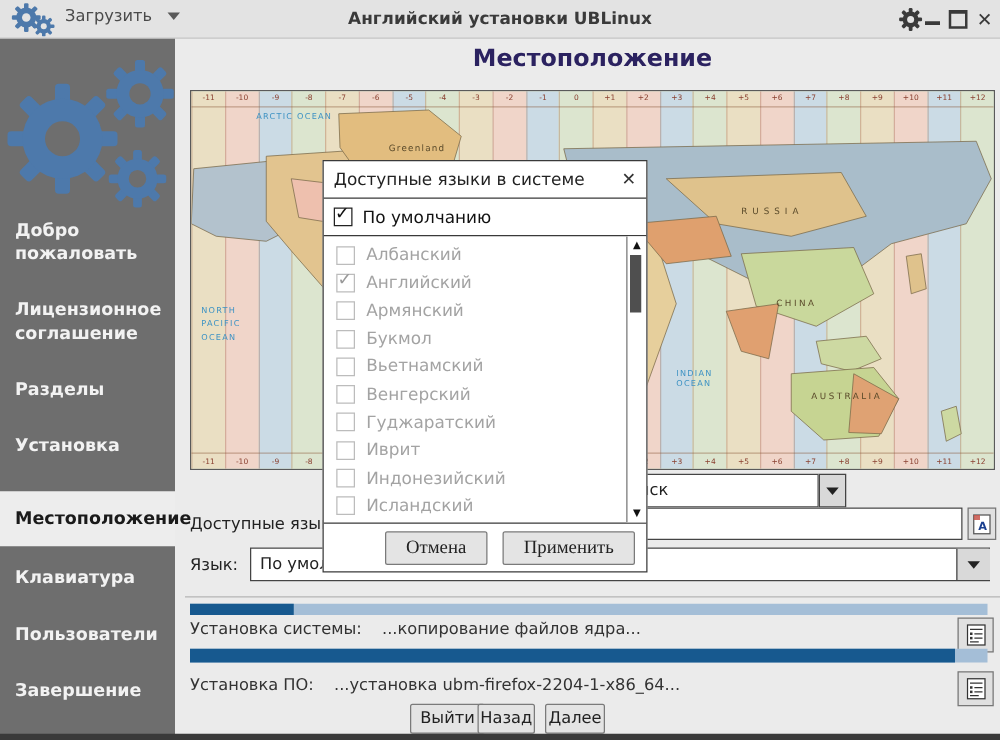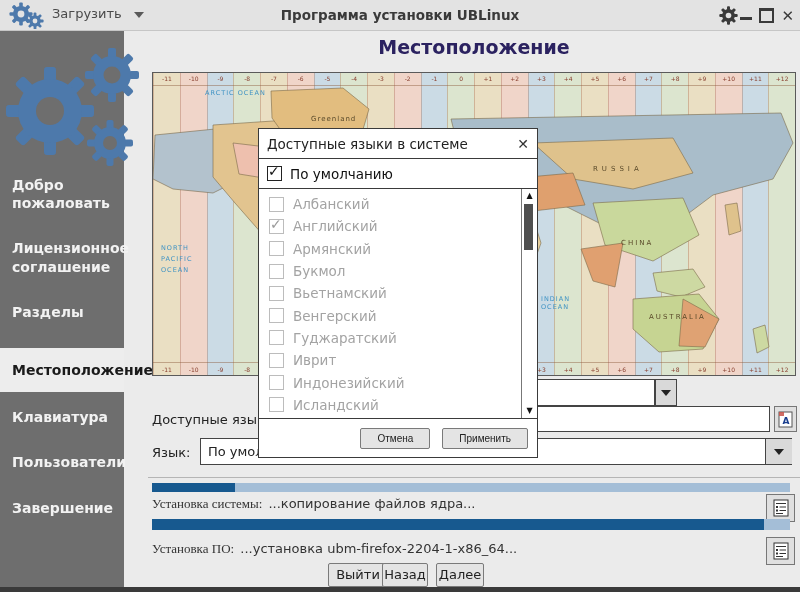--- a/index.html
+++ b/index.html
@@ -13,21 +13,21 @@
   .caret-down{display:inline-block;width:0;height:0;border-left:5px solid transparent;
               border-right:5px solid transparent;border-top:6px solid #5a5a5a;margin-left:8px;vertical-align:middle;}
   .wintitle{position:absolute;left:200px;right:200px;top:7px;text-align:center;font-size:13.5px;
             font-weight:bold;color:#3a3a3a;}
   .tb-gear{position:absolute;right:62px;top:6px;}
   .winbtns{position:absolute;right:6px;top:8px;display:flex;gap:7px;align-items:center;}
   .minbtn{width:12px;height:3px;background:#3a3a3a;margin-top:6px;}
   .maxbtn{width:11px;height:10px;border:2px solid #3a3a3a;border-top-width:3px;background:#e3e3e3;}
   .closebtn{font-size:15px;font-weight:bold;color:#3a3a3a;line-height:14px;}
   
-  .sidebar{position:absolute;left:0;top:31px;bottom:0;width:124px;background:#6e6e6e;}
+  .sidebar{position:absolute;left:0;top:31px;bottom:0;width:140px;background:#6e6e6e;}
   .side-logo{position:absolute;left:0;top:12px;width:148px;height:130px;}
   .side-nav{position:absolute;left:0;top:145px;right:0;}
   .side-item{color:#f2f2f2;font-size:14px;font-weight:bold;line-height:1.3;
              padding:0 10px 0 12px;margin-bottom:27px;cursor:default;}
   .side-item.active{background:#ededed;color:#1a1a1a;padding-top:13px;padding-bottom:13px;margin-bottom:16px;}
   
   .page-title{position:absolute;left:148px;right:0;top:36px;text-align:center;
               font-size:19px;font-weight:bold;color:#2b2260;}
   
   .map{position:absolute;left:152px;top:72px;width:642px;height:302px;border:1px solid #5a5a5a;
@@ -52,27 +52,27 @@
   .icon-btn{position:absolute;background:#e0e0e0;border:1px solid #777;box-sizing:border-box;
             display:flex;align-items:center;justify-content:center;}
   .lang-combo{position:absolute;left:200px;top:438px;width:592px;height:27px;line-height:25px;padding-left:7px;}
   .lang-combo-btn{position:absolute;top:439px;left:765px;width:26px;height:25px;background:#d9d9d9;
             border-left:1px solid #444;display:flex;align-items:center;justify-content:center;}
   .sep-line{position:absolute;left:148px;right:0;top:477px;border-top:1px solid #b5b5b5;}
   
   .pbar{position:absolute;left:152px;width:638px;background:#a4bed7;}
   .pbar .fill{height:100%;background:#17598f;}
   .ptext{position:absolute;left:152px;font-size:13px;color:#333;white-space:nowrap;}
-  .ptext .plabel{margin-right:2px;font-family:Liberation Serif, serif;}
+  .ptext .plabel{margin-right:12px;}
   
   .btn{position:absolute;height:24px;background:#e4e4e4;border:1px solid #7a7a7a;box-sizing:border-box;
        font-size:13px;color:#222;text-align:center;line-height:22px;border-radius:2px;cursor:default;}
   .bottom-strip{position:absolute;left:0;right:0;bottom:0;height:5px;background:#3a3a3a;z-index:30;}
   
-  .dialog{position:absolute;left:258px;top:128px;width:280px;height:330px;background:#fff;
+  .dialog{position:absolute;left:258px;top:128px;width:260px;height:330px;background:#fff;
           border:1px solid #3a3a3a;z-index:20;box-sizing:border-box;display:flex;flex-direction:column;}
   .dlg-header{height:29px;border-bottom:1px solid #3a3a3a;display:flex;align-items:center;
               padding:0 8px;font-size:13.5px;color:#222;}
   .dlg-title{flex:1;}
   .dlg-close{font-size:14px;color:#333;font-weight:bold;}
   .dlg-default{height:29px;border-bottom:1px solid #3a3a3a;display:flex;align-items:center;
                padding:0 8px;font-size:13.5px;color:#111;gap:8px;}
   .dlg-list{flex:1;position:relative;overflow:hidden;}
   .dlg-rows{position:absolute;left:0;top:4px;right:16px;}
   .lang-row{display:flex;align-items:center;gap:9px;padding:0 0 0 10px;height:22.3px;
@@ -80,22 +80,22 @@
   .cbx{width:13px;height:13px;border:1px solid #9a9a9a;background:#fff;position:relative;flex:0 0 auto;}
   .cbx.dis{border-color:#bcbcbc;}
   .cbx.checked::after{content:"✓";position:absolute;left:0px;top:-4px;font-size:14px;font-weight:bold;color:#9a9a9a;}
   .cbx.dark{border-color:#222;}
   .cbx.dark.checked::after{color:#111;}
   .scrollbar{position:absolute;right:0;top:0;bottom:0;width:15px;border-left:1px solid #777;background:#fff;}
   .sb-arrow{position:absolute;left:0;right:0;text-align:center;font-size:8px;color:#111;line-height:12px;}
   .sb-thumb{position:absolute;left:2px;width:9px;top:15px;height:46px;background:#4f4f4f;}
   .dlg-footer{height:38px;border-top:1px solid #3a3a3a;display:flex;align-items:center;
               justify-content:flex-end;gap:12px;padding:0 9px;}
-  .dlg-btn{background:#e4e4e4;border:1px solid #7a7a7a;font-size:10px;color:#222;
-           padding:4px 16px;border-radius:2px;font-family:Liberation Sans, sans-serif;}
+  .dlg-btn{background:#e4e4e4;border:1px solid #7a7a7a;font-size:15px;color:#222;
+           padding:4px 16px;border-radius:2px;font-family:Liberation Serif, serif;}
 </style>
 </head>
 <body>
 
 <div id="stage">
 
   <div class="titlebar">
     <svg class="appicon" width="36" height="27" viewBox="0 0 36 27">
       <g fill="#4d79ab">
         <g transform="translate(13,12)">
@@ -125,21 +125,21 @@
             </g>
           <circle r="5.8"></circle>
             <circle r="2.4" fill="#e3e3e3"></circle>
         </g>
       </g>
     </svg>
     <div class="loadbtn">
       <span>Загрузить</span>
       <span class="caret-down"></span>
     </div>
-    <div class="wintitle">Программа установки UBLinux</div>
+    <div class="wintitle">Английский установки UBLinux</div>
     <svg class="tb-gear" width="19" height="19" viewBox="0 0 19 19">
       <g transform="translate(9.5,9.5)" fill="#3a3a3a">
         <g>
             <rect x="-1.5" y="-9.2" width="3" height="4" rx="1"></rect>
             <rect x="-1.5" y="-9.2" width="3" height="4" rx="1" transform="rotate(45)"></rect>
             <rect x="-1.5" y="-9.2" width="3" height="4" rx="1" transform="rotate(90)"></rect>
             <rect x="-1.5" y="-9.2" width="3" height="4" rx="1" transform="rotate(135)"></rect>
             <rect x="-1.5" y="-9.2" width="3" height="4" rx="1" transform="rotate(180)"></rect>
             <rect x="-1.5" y="-9.2" width="3" height="4" rx="1" transform="rotate(225)"></rect>
             <rect x="-1.5" y="-9.2" width="3" height="4" rx="1" transform="rotate(270)"></rect>
@@ -200,20 +200,21 @@
             </g>
           <circle r="16"></circle>
             <circle r="7" fill="#6e6e6e"></circle>
         </g>
       </g>
     </svg>
     <div class="side-nav">
         <div class="side-item">Добро пожаловать</div>
         <div class="side-item">Лицензионное соглашение</div>
         <div class="side-item">Разделы</div>
+        <div class="side-item">Установка</div>
         <div class="side-item active">Местоположение</div>
         <div class="side-item">Клавиатура</div>
         <div class="side-item">Пользователи</div>
         <div class="side-item">Завершение</div>
       </div>
   </div>
 
   <div class="page-title">Местоположение</div>
 
   <div class="map">

